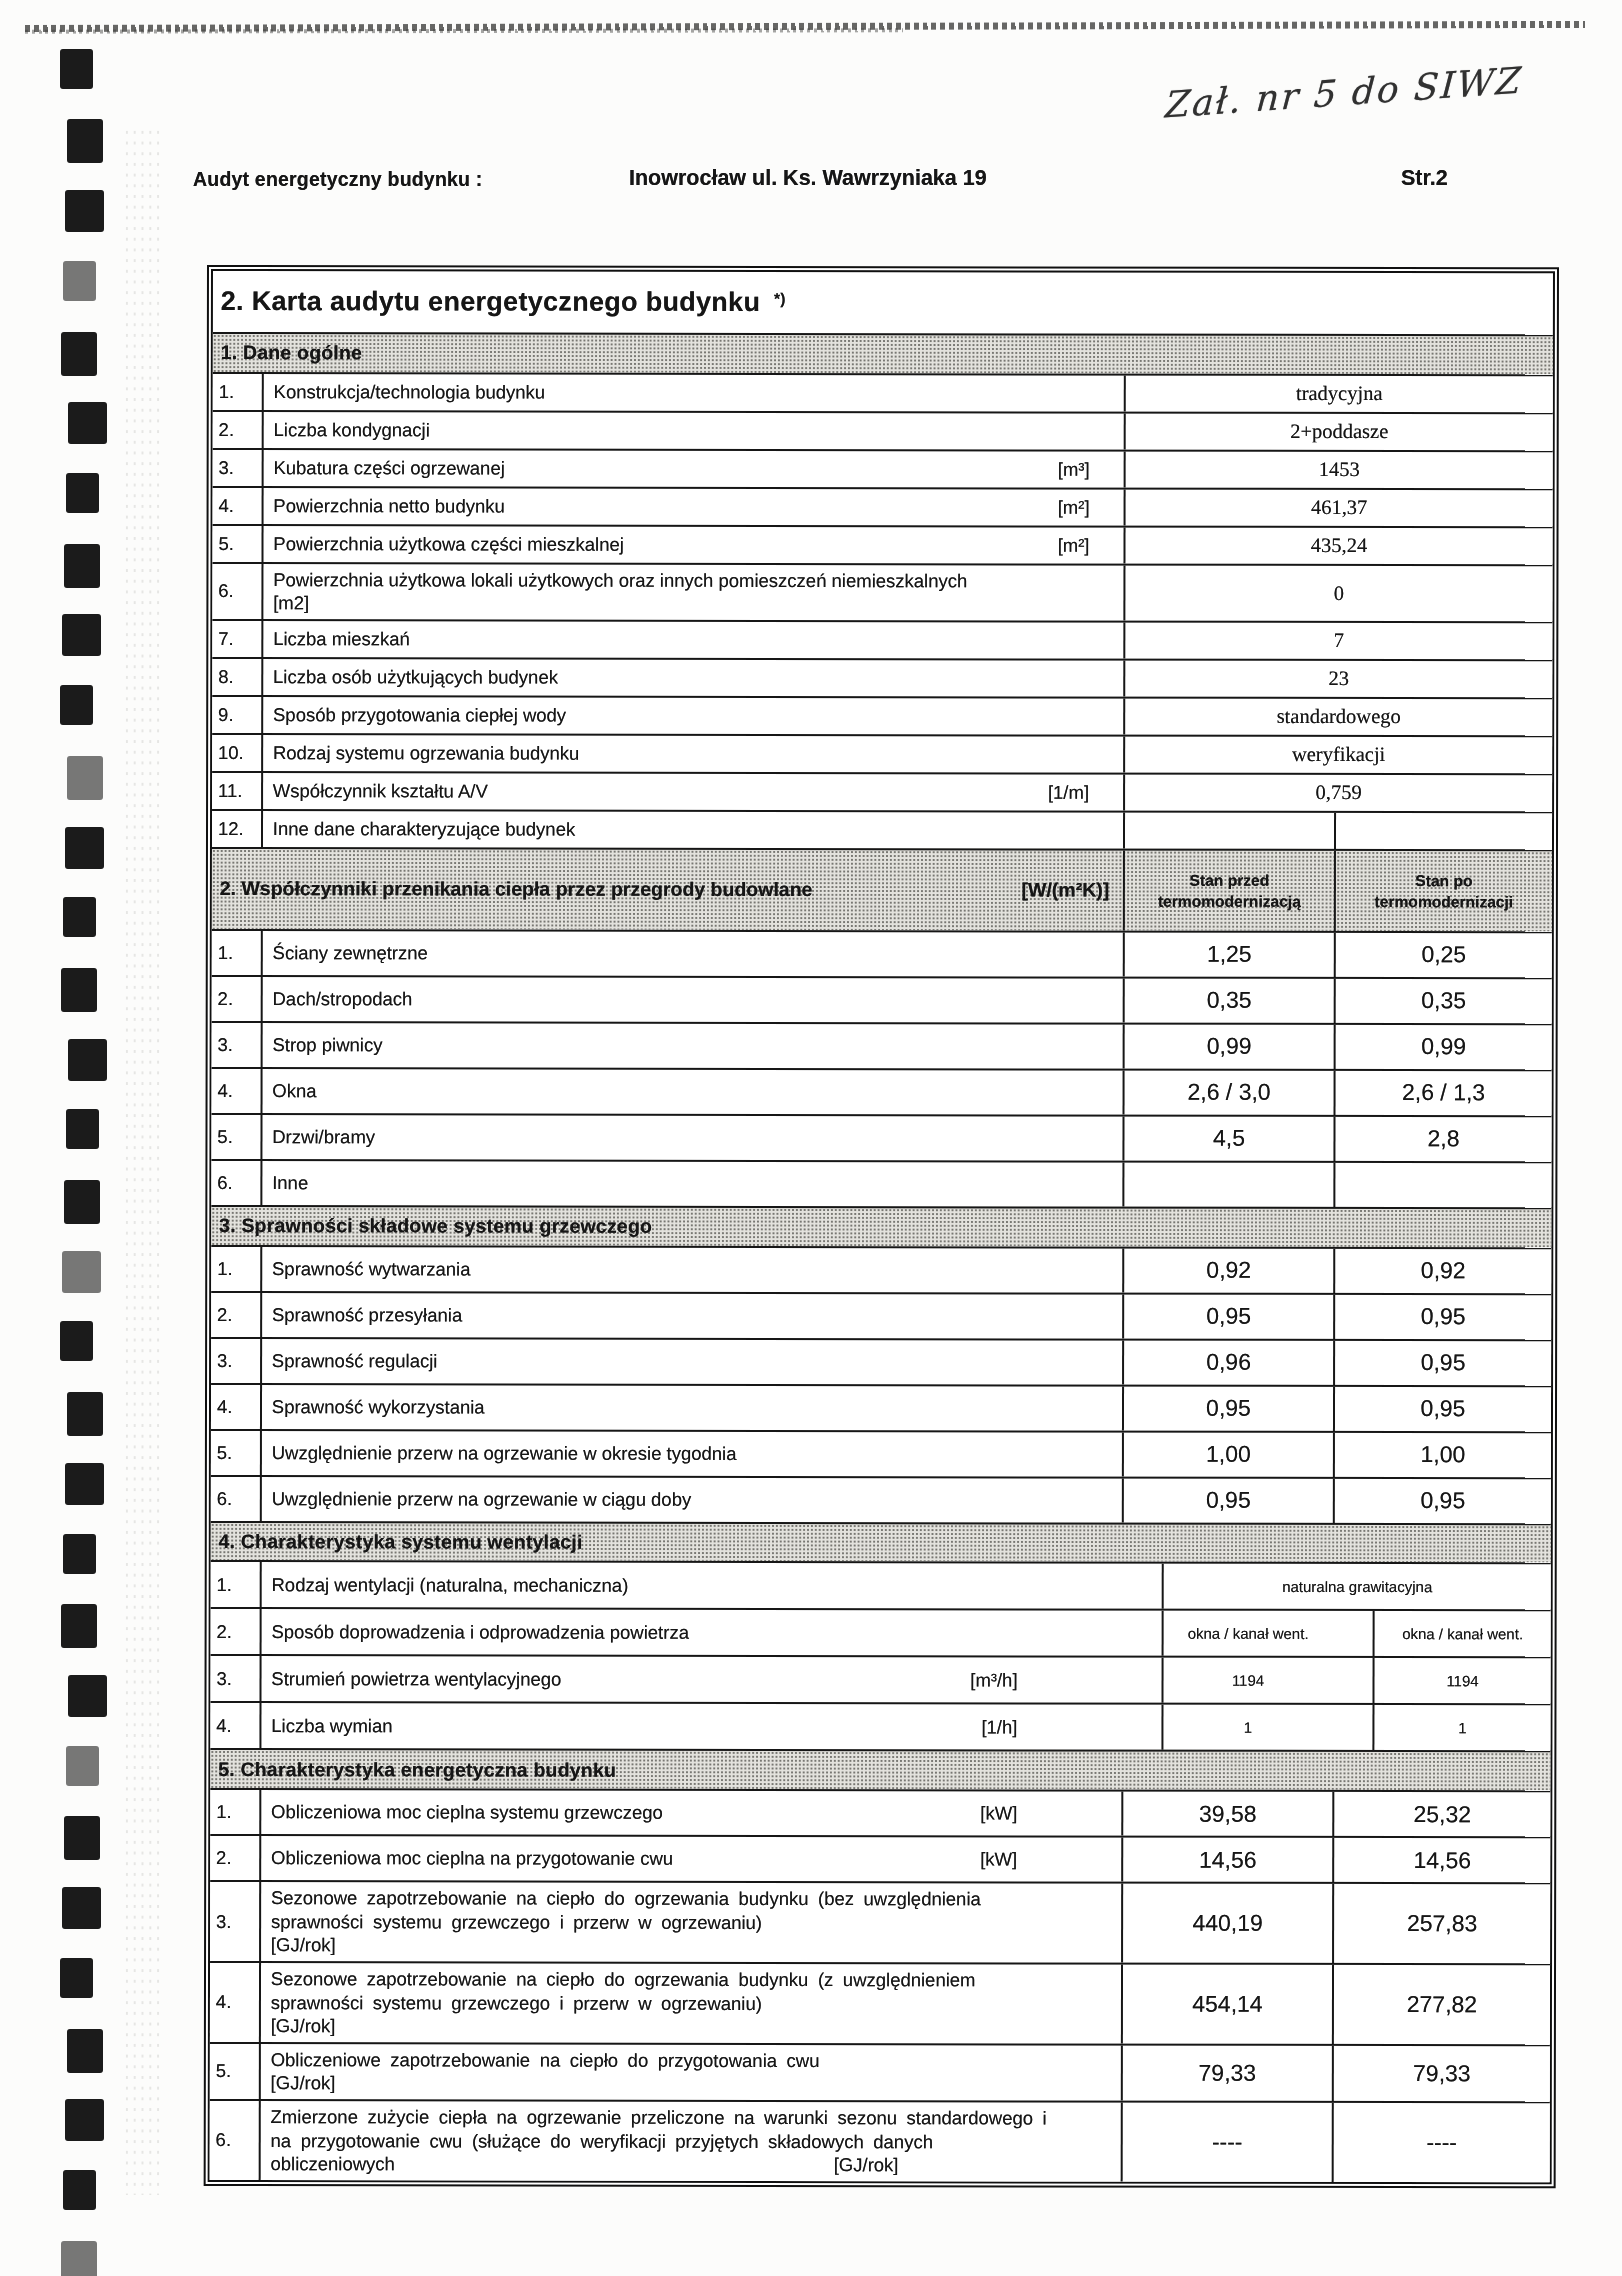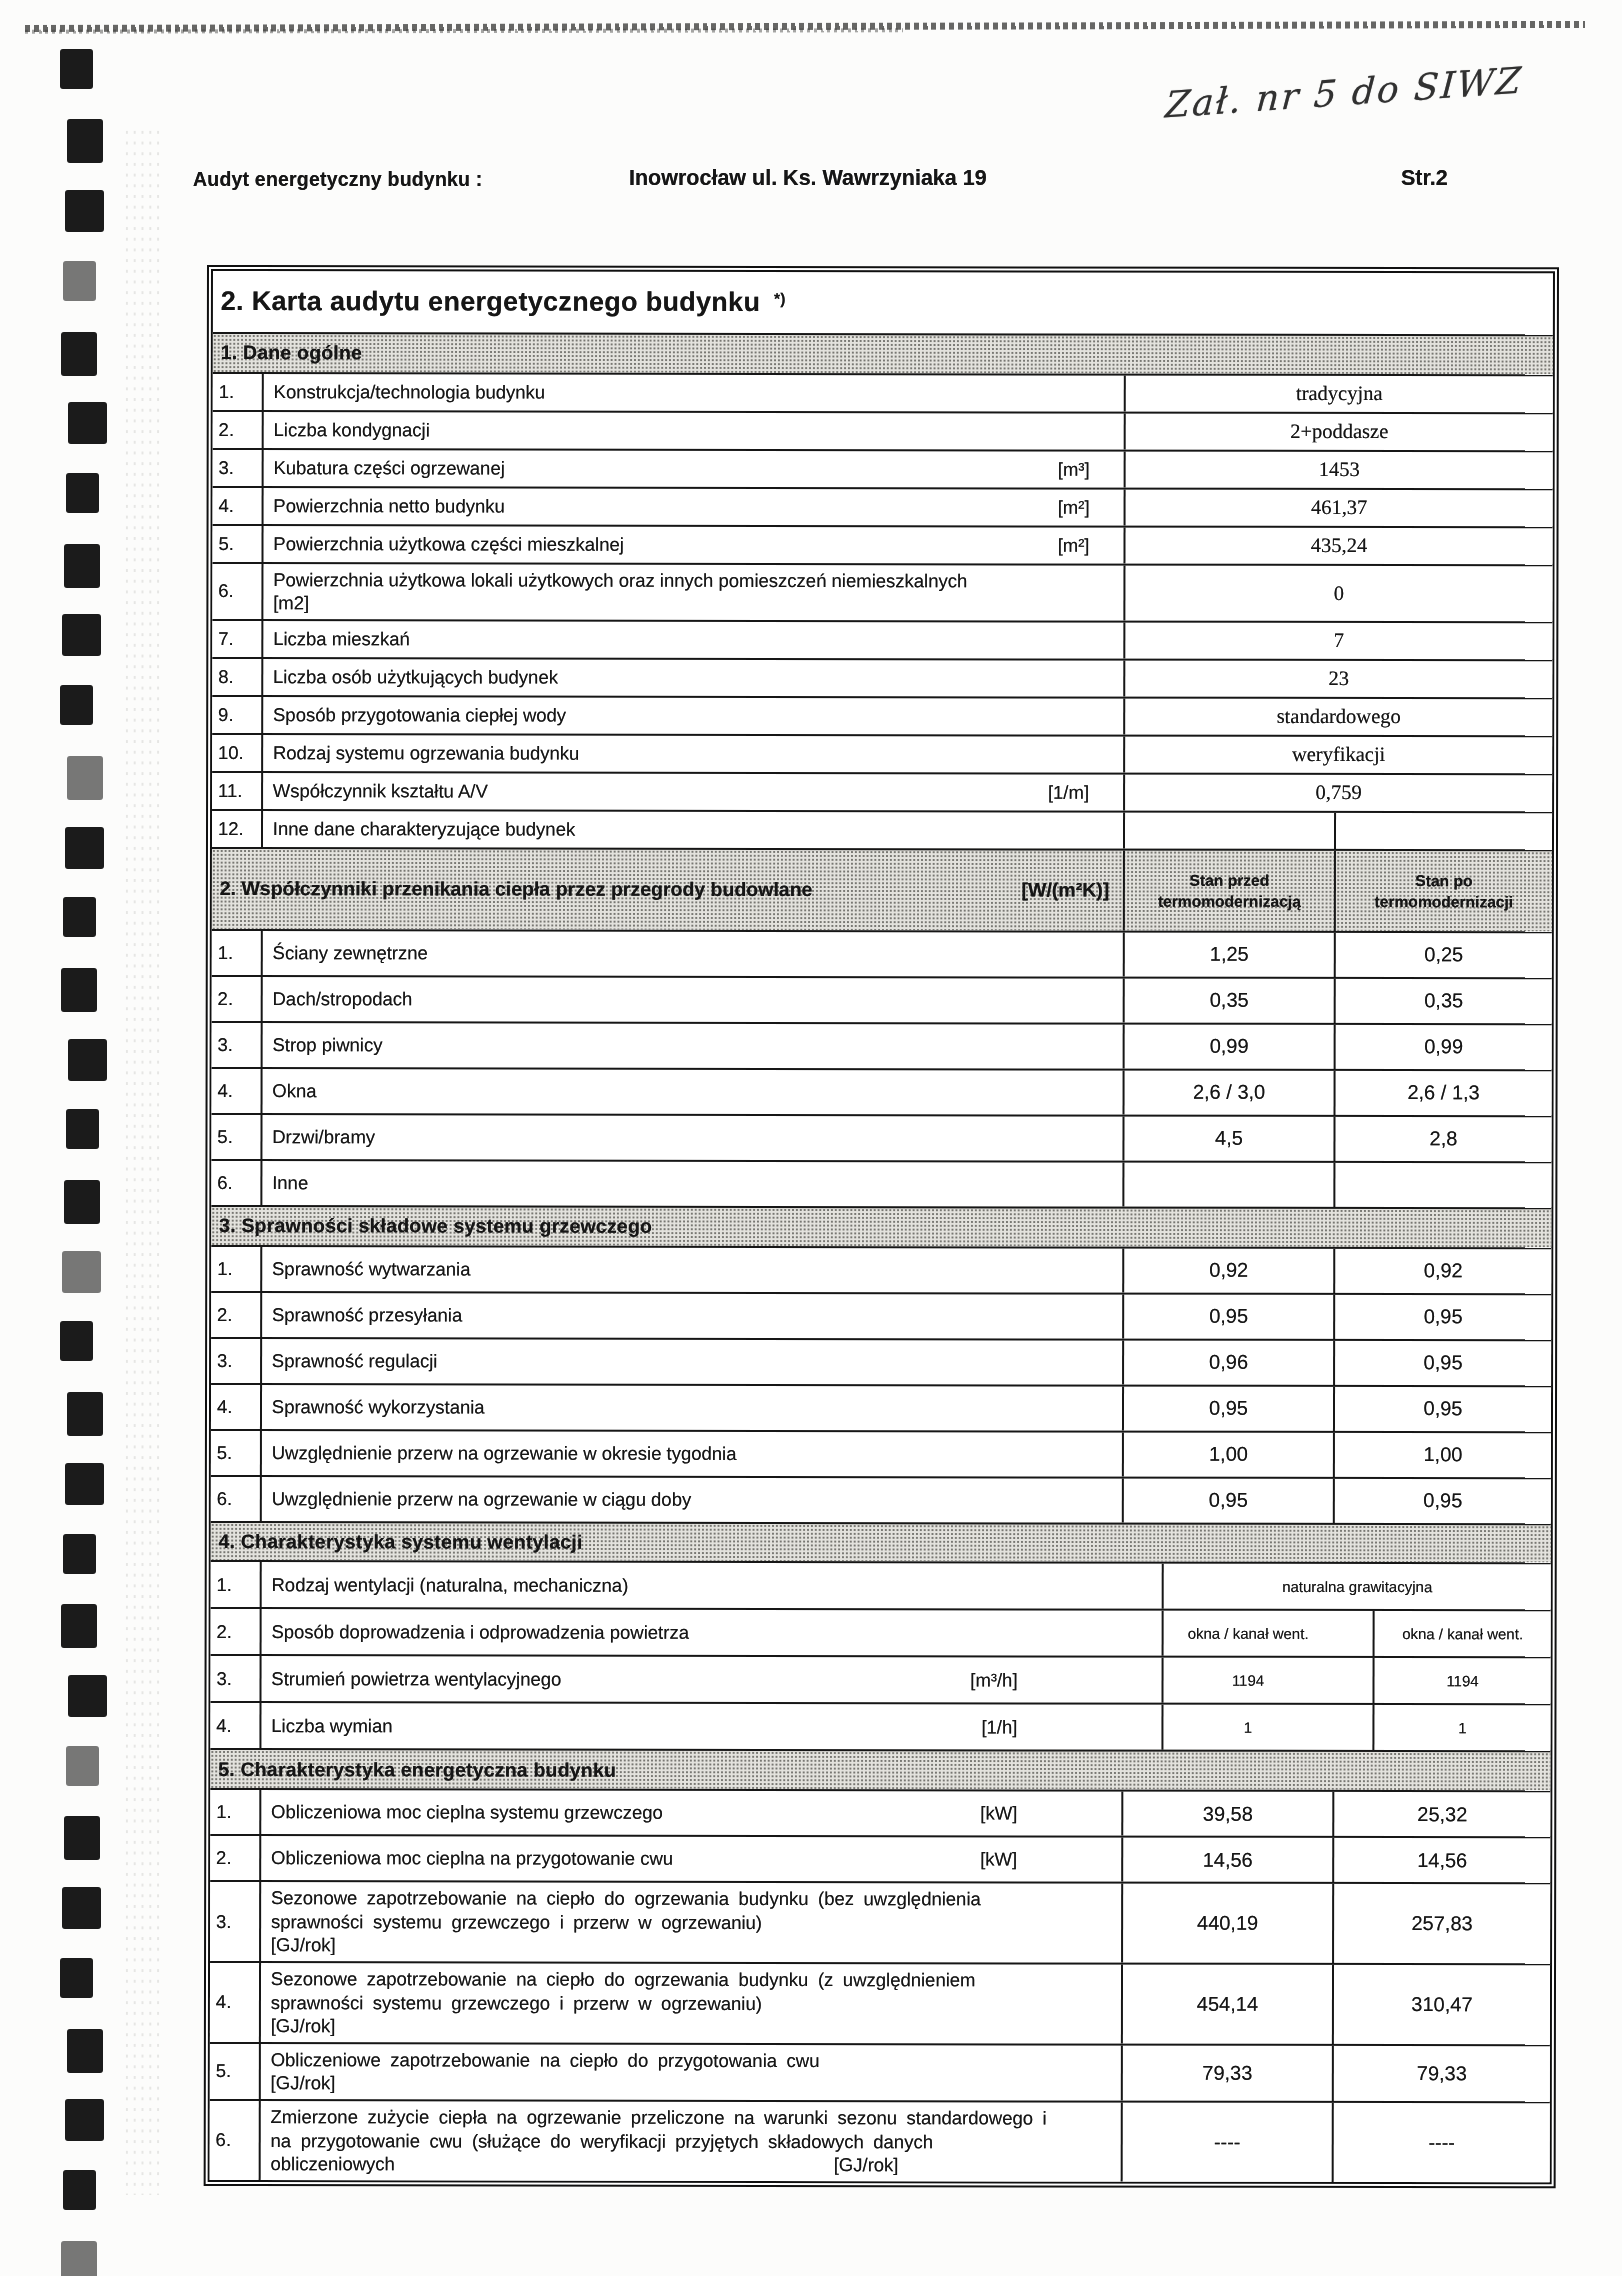--- a/index.html
+++ b/index.html
@@ -92,21 +92,21 @@
     position:relative;display:flex;align-items:center;
     padding:3.9px 9.8px;font-size:18.5px;line-height:1.28;
   }
   .clabel .lbl{white-space:pre-wrap;}
   .clabel.ml .lbl{word-spacing:4.4px;}
   .clabel .unit{position:absolute;top:50%;transform:translateY(-50%);white-space:nowrap;}
   .s0 .clabel .unit{right:34px;}
   .s3 .clabel .unit,.s4 .clabel .unit{right:104px;}
   .cval{
     border-left:2px solid #161616;display:flex;align-items:center;justify-content:center;
-    text-align:center;font-size:20px;padding:2px 3.9px;
+    text-align:center;font-size:23px;padding:2px 3.9px;
   }
   .cval.span2{grid-column:3/5;}
   .s0 .cval{font-family:"Liberation Serif",serif;font-size:20.5px;}
   .s3 .cval{font-size:15px;margin-left:40px;}
 </style>
 </head>
 <body>
 
 <div class="page">
 
@@ -423,21 +423,21 @@
             <div class="cval">257,83</div>
           </div>
           <div class="trow s4">
             <div class="cno">4.</div>
             <div class="clabel ml">
               <div class="lbl">Sezonowe zapotrzebowanie na ciepło do ogrzewania budynku (z uwzględnieniem
 sprawności systemu grzewczego i przerw w ogrzewaniu)
 [GJ/rok]</div>
             </div>
             <div class="cval">454,14</div>
-            <div class="cval">310,47</div>
+            <div class="cval">277,82</div>
           </div>
           <div class="trow s4">
             <div class="cno">5.</div>
             <div class="clabel ml">
               <div class="lbl">Obliczeniowe zapotrzebowanie na ciepło do przygotowania cwu
 [GJ/rok]</div>
             </div>
             <div class="cval">79,33</div>
             <div class="cval">79,33</div>
           </div>

